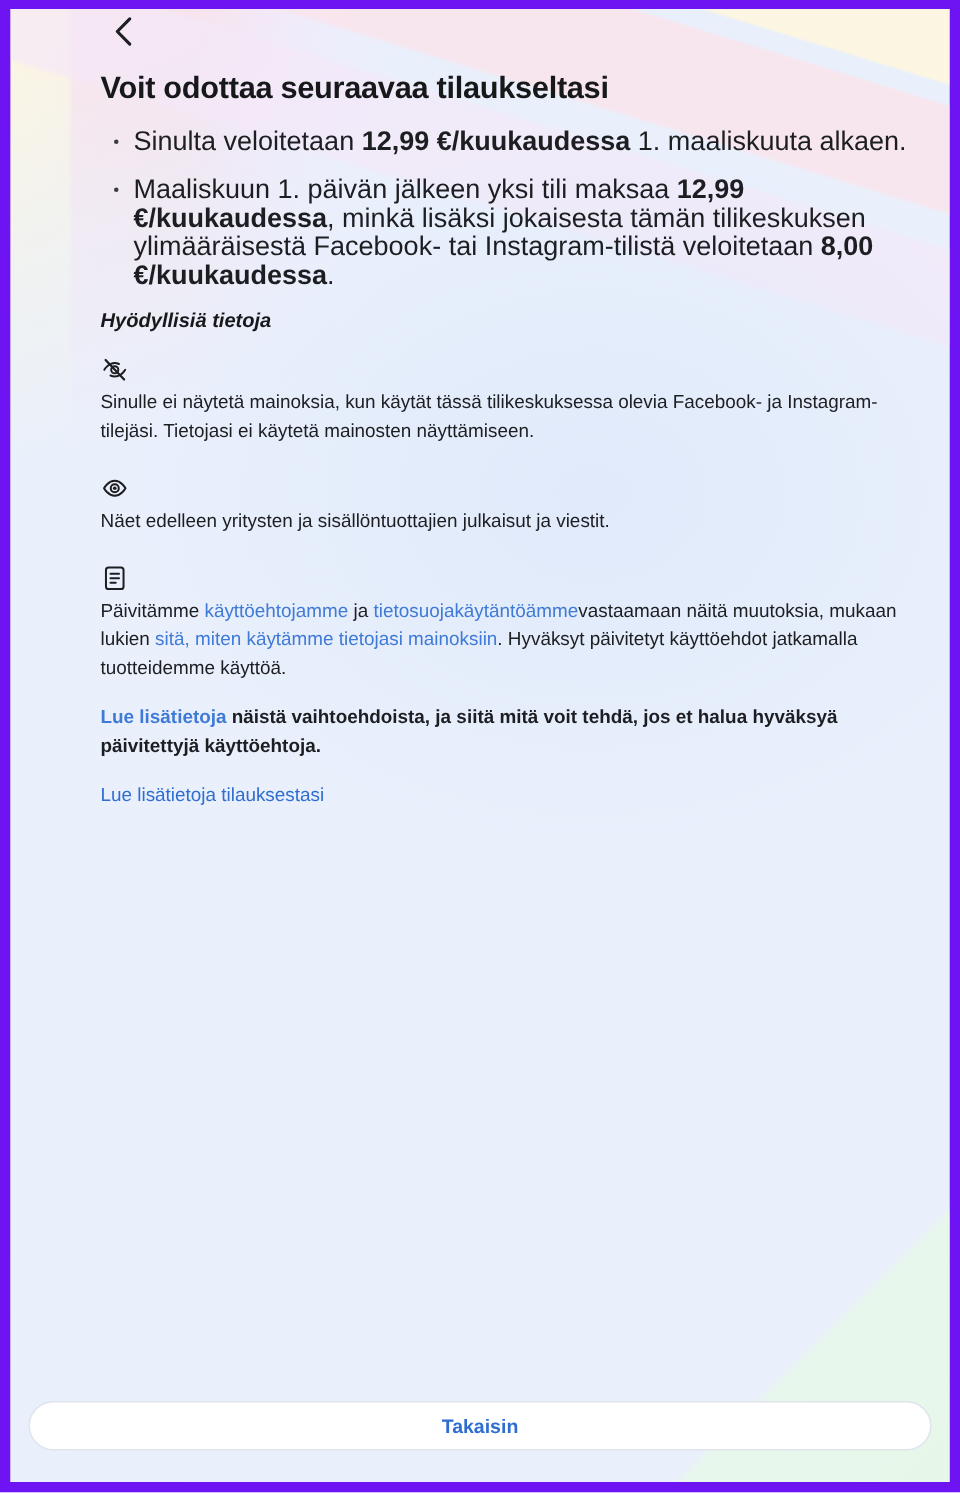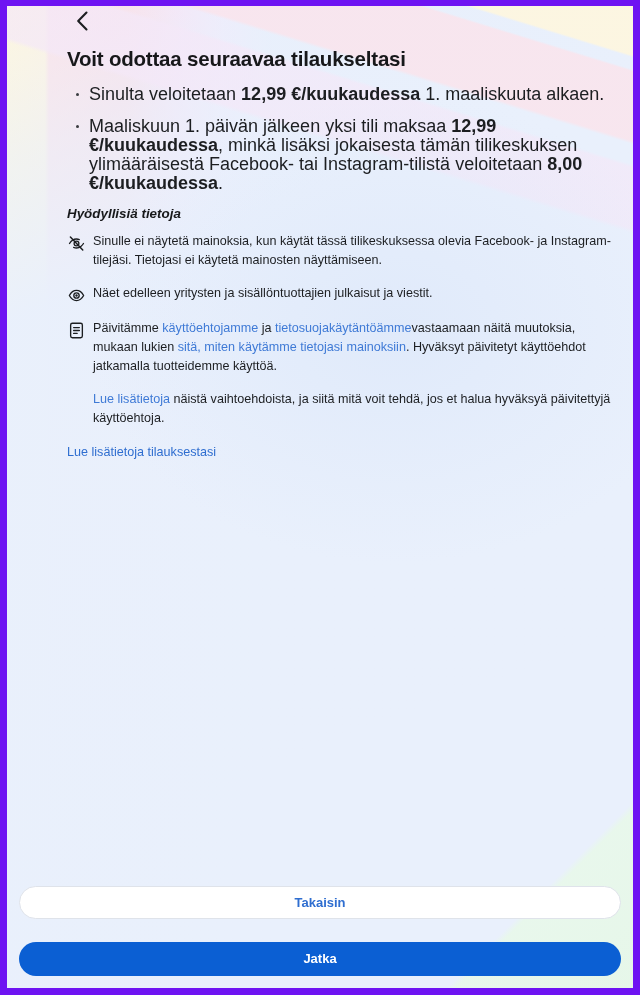--- a/index.html
+++ b/index.html
@@ -167,40 +167,41 @@
     font-style: italic;
   }
 
   .feature-list {
     margin-top: 11px;
   }
   .feature {
     display: flex;
     align-items: flex-start;
     margin-bottom: 14px;
+    flex-direction: column;
   }
   .feature-icon {
     flex: 0 0 26px;
     width: 26px;
     height: 20px;
     display: flex;
     align-items: center;
     justify-content: flex-start;
     padding-top: 1px;
     color: #1c1e21;
   }
   .feature-icon svg { display: block; }
   .feature-text {
     font-size: 12.6px;
     line-height: 19px;
     color: #1c1e21;
     padding-right: 6px;
   }
   .feature-text p { margin: 0; }
-  .feature-text p + p { margin-top: 14px; }
+  .feature-text p + p { margin-top: 14px; font-weight: bold; }
 
   a.inline-link {
     color: #3f7ad6;
     text-decoration: none;
     cursor: pointer;
   }
 
   a.block-link {
     display: inline-block;
     font-size: 12.6px;
@@ -334,17 +335,16 @@
         </div>
 
       </div>
 
       <a class="block-link">Lue lisätietoja tilauksestasi</a>
 
     </div>
 
     <div id="footer">
       <button class="btn btn-secondary">Takaisin</button>
-      <button class="btn btn-primary">Jatka</button>
     </div>
 
   </div>
 </div>
 
 </body></html>

